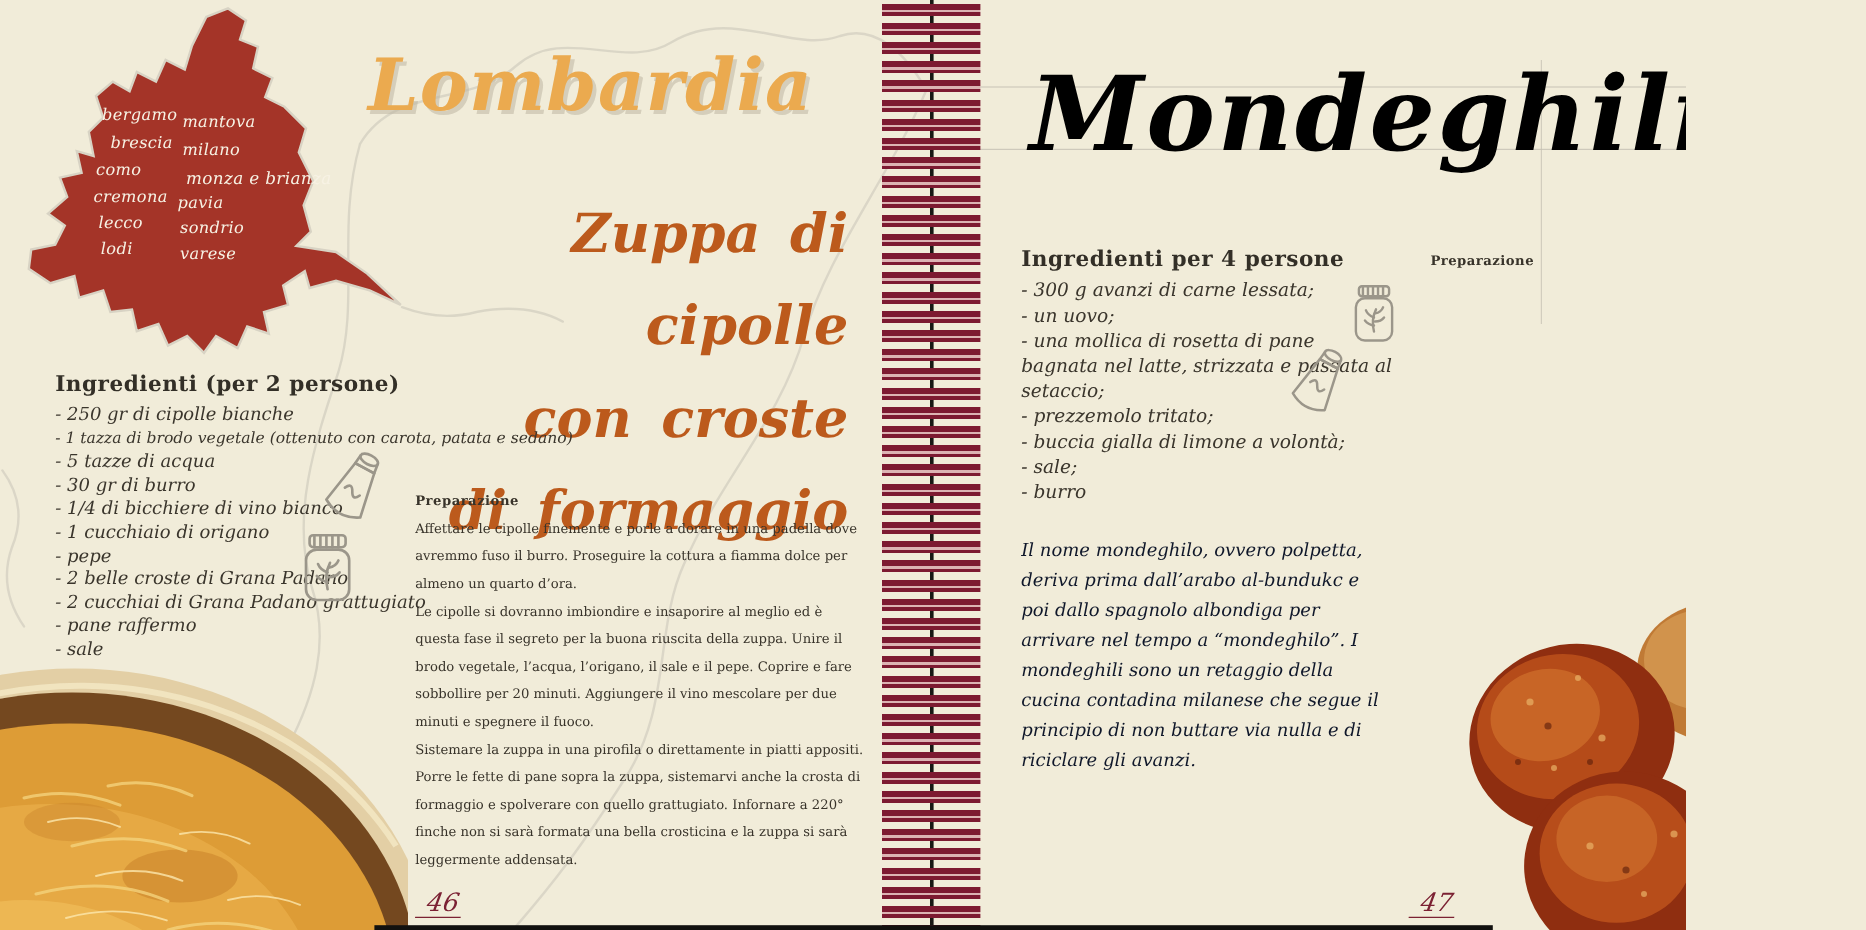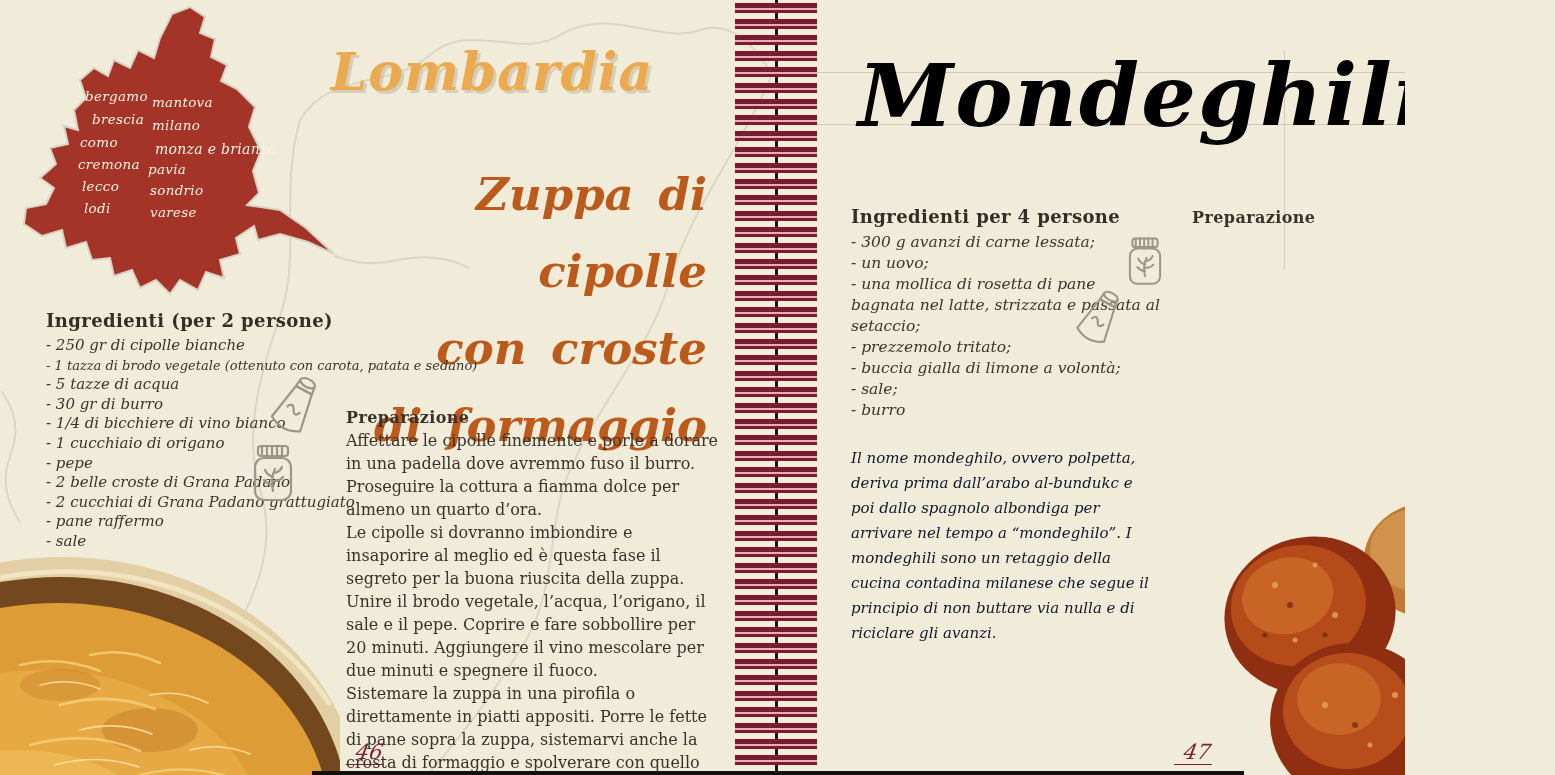--- a/index.html
+++ b/index.html
@@ -14,40 +14,40 @@
   #rule-v{position:absolute;left:1284px;top:50px;width:1px;height:220px;background:#c4c0b2;opacity:.7;}
 
   
   #region-map{position:absolute;left:22px;top:2px;width:320px;height:295px;}
   .city{position:absolute;color:#f7f2e4;font-style:italic;font-size:13.5px;
         letter-spacing:.3px;white-space:nowrap;}
   .city.small{font-size:14px;}
 
   
   #region-title{position:absolute;left:262px;top:20px;width:460px;text-align:center;
-      font-size:52px;line-height:104px;font-style:italic;font-weight:bold;color:#ebaa4f;
+      font-size:60px;line-height:104px;font-style:italic;font-weight:bold;color:#ebaa4f;
       letter-spacing:1px;text-shadow:3px 3px 0 rgba(190,183,162,.55);}
   #recipe-title-left{position:absolute;left:285px;top:156px;width:422px;text-align:right;
       font-style:italic;font-weight:bold;color:#bc5a1c;font-size:45px;line-height:77px;
       word-spacing:9px;}
   #recipe-title-right{position:absolute;left:858px;top:36px;width:560px;
       font-style:italic;font-weight:bold;color:#000000;font-size:86px;line-height:120px;
       letter-spacing:2px;}
 
   
   .section-h{font-weight:bold;font-size:18px;color:#332f27;margin:0 0 5px 0;letter-spacing:.4px;}
   .ing-list{list-style:none;margin:0;padding:0;font-style:italic;font-size:15px;
             line-height:19.6px;color:#3a352c;}
   #left-ingredients{position:absolute;left:46px;top:310px;width:400px;}
   #left-ingredients li{white-space:nowrap;}
   #left-ingredients li.small{font-size:13px;line-height:19.6px;}
   #right-ingredients{position:absolute;left:851px;top:206px;width:312px;}
   #right-ingredients .ing-list{font-size:15.5px;line-height:21px;}
   #prep-left{position:absolute;left:346px;top:406px;width:374px;}
-  #prep-left p, #prep-right p{margin:0;font-size:16px;line-height:23px;color:#38332a;}
+  #prep-left p, #prep-right p{margin:0;font-size:11px;line-height:23px;color:#38332a;}
   #prep-right{position:absolute;left:1192px;top:206px;width:352px;}
   #note-right{position:absolute;left:851px;top:446px;width:302px;font-style:italic;
       font-size:15px;line-height:25px;color:#0f172a;}
 
   
   .doodle{position:absolute;}
 
   
   .pagenum{position:absolute;font-style:italic;font-size:21px;color:#7b2133;
       border-bottom:1.5px solid #7b2133;padding:0 3px 0 8px;transform:skewX(-10deg);}

